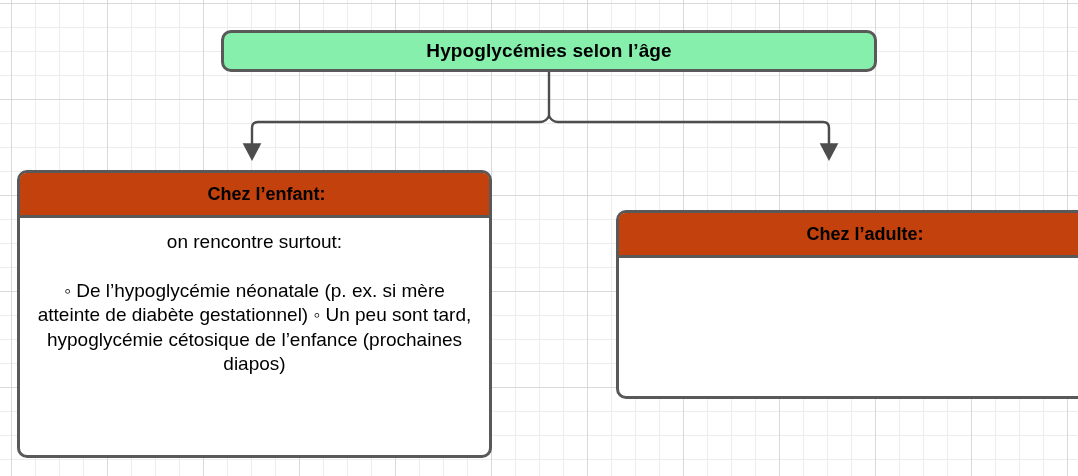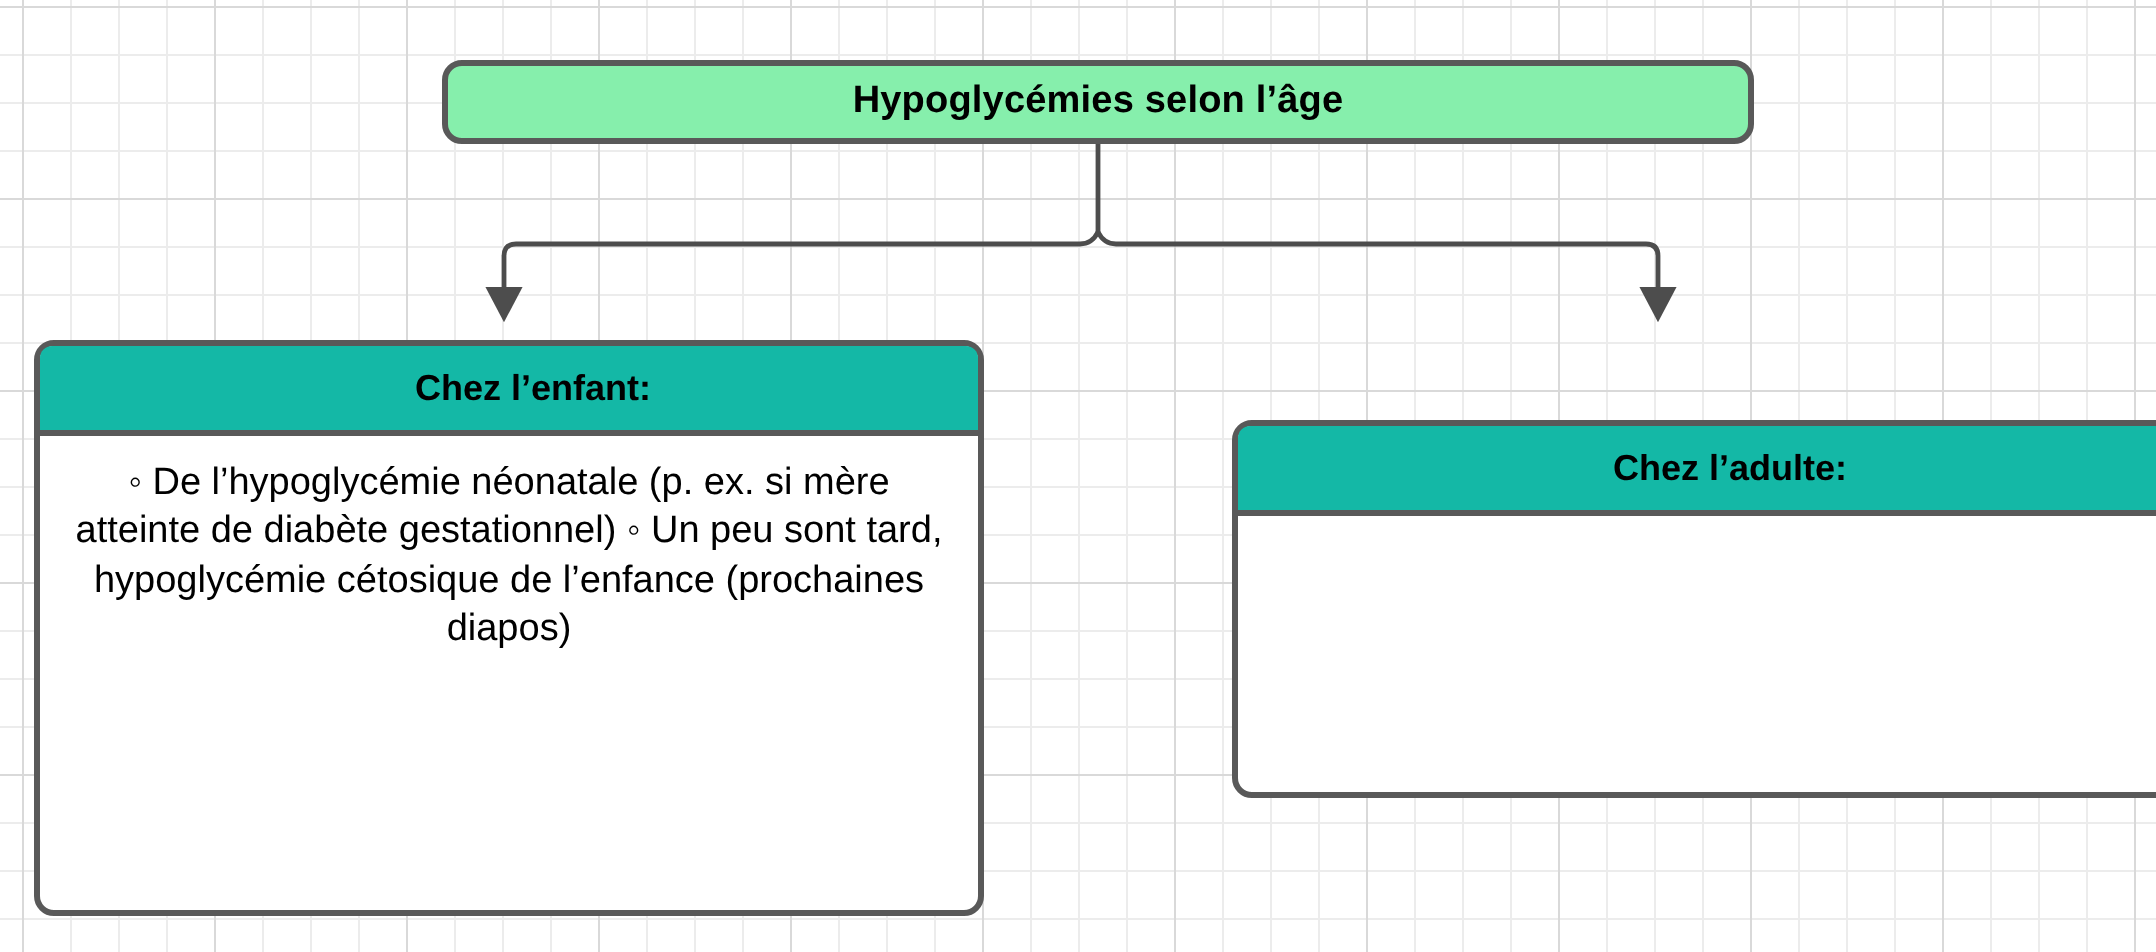--- a/index.html
+++ b/index.html
@@ -79,21 +79,21 @@
 
   
   .child-node {
     padding: 0;
     display: flex;
     flex-direction: column;
     background: #ffffff;
   }
   .child-header {
     box-sizing: border-box;
-    background: #14b8a6;
+    background: #c2410c;
     border-bottom: 3px solid #595959;
     border-radius: 6px 6px 0 0;
     height: 45px;
     display: flex;
     align-items: center;
     justify-content: center;
     flex: none;
     padding-left: 24px;
   }
   .child-header-label {
@@ -173,20 +173,21 @@
 
 <div class="node" id="root-node">
   <span class="node-title">Hypoglycémies selon l’âge</span>
 </div>
 
 <div class="node child-node" id="child-left">
   <div class="child-header">
     <span class="child-header-label">Chez l’enfant:</span>
   </div>
   <div class="child-body">
+    <div class="body-line intro-line">on rencontre surtout:</div>
     <div class="bullets-block">◦ De l’hypoglycémie néonatale (p. ex. si mère atteinte de diabète gestationnel) ◦ Un peu sont tard, hypoglycémie cétosique de l’enfance (prochaines diapos)</div>
   </div>
 </div>
 
 <div class="node child-node" id="child-right">
   <div class="child-header">
     <span class="child-header-label">Chez l’adulte:</span>
   </div>
 </div>
 

